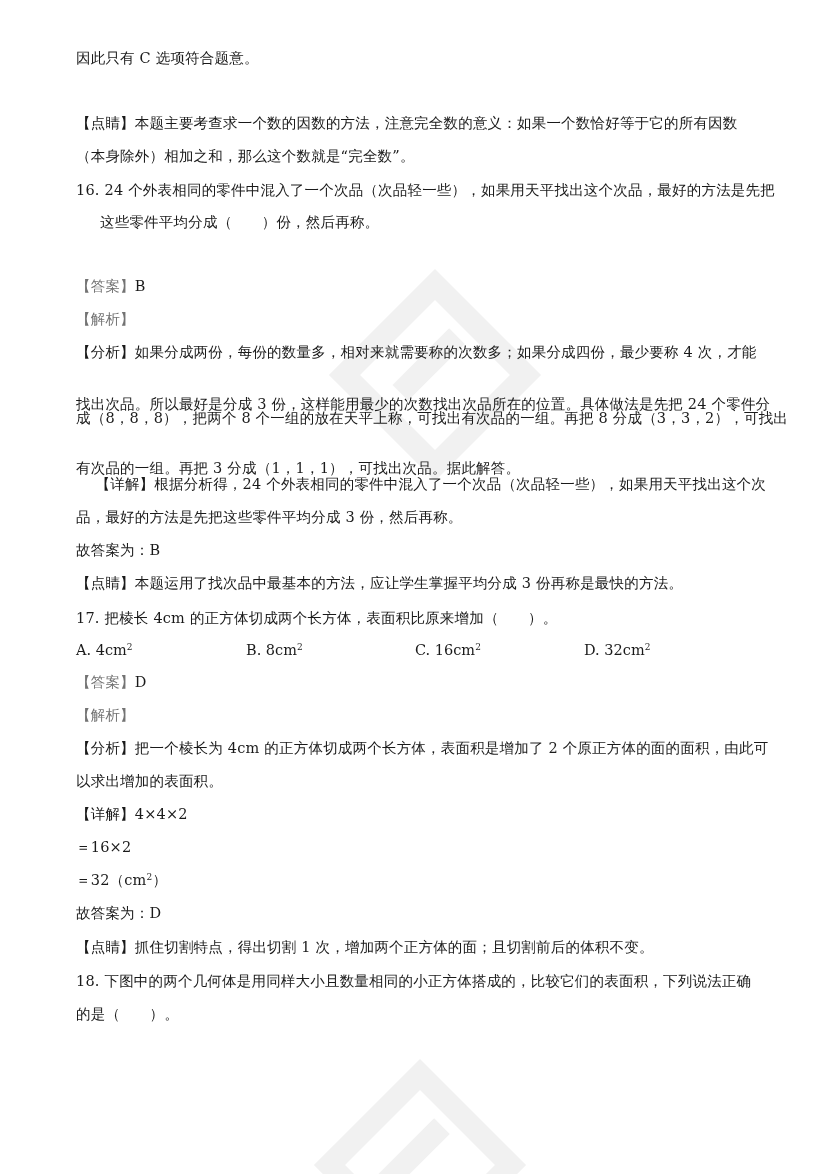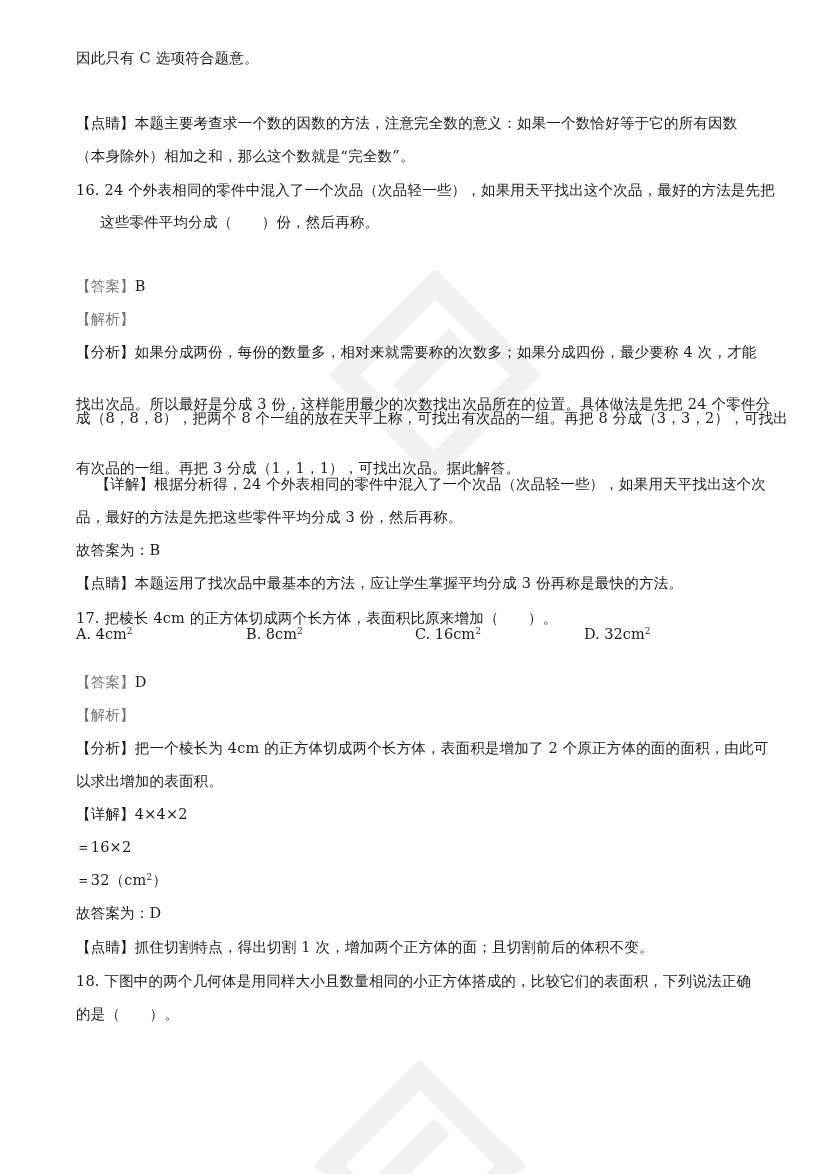--- a/index.html
+++ b/index.html
@@ -47,21 +47,21 @@
   <div class="line" style="top:342px;"><span>【分析】</span><span>如果分成两份，每份的数量多，相对来就需要称的次数多；如果分成四份，最少要称 4 次，才能</span></div>
   <div class="line" style="top:375px;margin-top:19px;">找出次品。所以最好是分成 3 份，这样能用最少的次数找出次品所在的位置。具体做法是先把 24 个零件分</div>
   <div class="line" style="top:408px;">成（8，8，8），把两个 8 个一组的放在天平上称，可找出有次品的一组。再把 8 分成（3，3，2），可找出</div>
   <div class="line" style="top:435px;margin-top:23px;">有次品的一组。再把 3 分成（1，1，1），可找出次品。据此解答。</div>
   <div class="line" style="top:474px;text-align:right;"><span>【详解】</span><span>根据分析得，24 个外表相同的零件中混入了一个次品（次品轻一些），如果用天平找出这个次</span></div>
   <div class="line" style="top:507px;">品，最好的方法是先把这些零件平均分成 3 份，然后再称。</div>
   <div class="line" style="top:540px;">故答案为：B</div>
   <div class="line" style="top:573px;"><span>【点睛】</span><span>本题运用了找次品中最基本的方法，应让学生掌握平均分成 3 份再称是最快的方法。</span></div>
 
   <div class="line" style="top:608px;">17. 把棱长 4cm 的正方体切成两个长方体，表面积比原来增加（　　）。</div>
-  <div class="opts" style="top:624px;">
+  <div class="opts" style="top:640px;">
     <span class="opt" style="left:0px;"><span>A. 4cm</span><sup>2</sup></span>
     <span class="opt" style="left:170px;"><span>B. 8cm</span><sup>2</sup></span>
     <span class="opt" style="left:339px;"><span>C. 16cm</span><sup>2</sup></span>
     <span class="opt" style="left:508px;"><span>D. 32cm</span><sup>2</sup></span>
   </div>
   <div class="line" style="top:672px;"><span class="tag-blue">【答案】</span><span>D</span></div>
   <div class="line tag-blue" style="top:705px;">【解析】</div>
   <div class="line" style="top:738px;"><span>【分析】</span><span>把一个棱长为 4cm 的正方体切成两个长方体，表面积是增加了 2 个原正方体的面的面积，由此可</span></div>
   <div class="line" style="top:771px;">以求出增加的表面积。</div>
   <div class="line" style="top:804px;"><span>【详解】</span><span>4×4×2</span></div>

